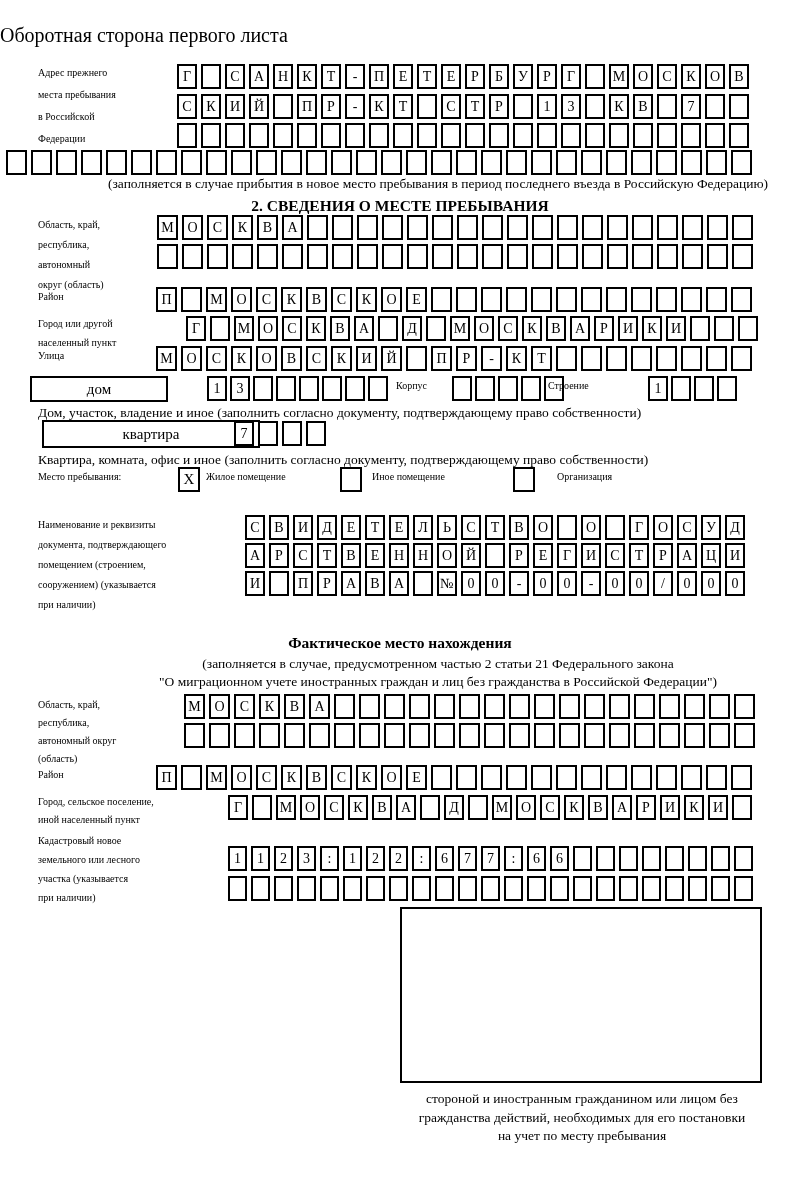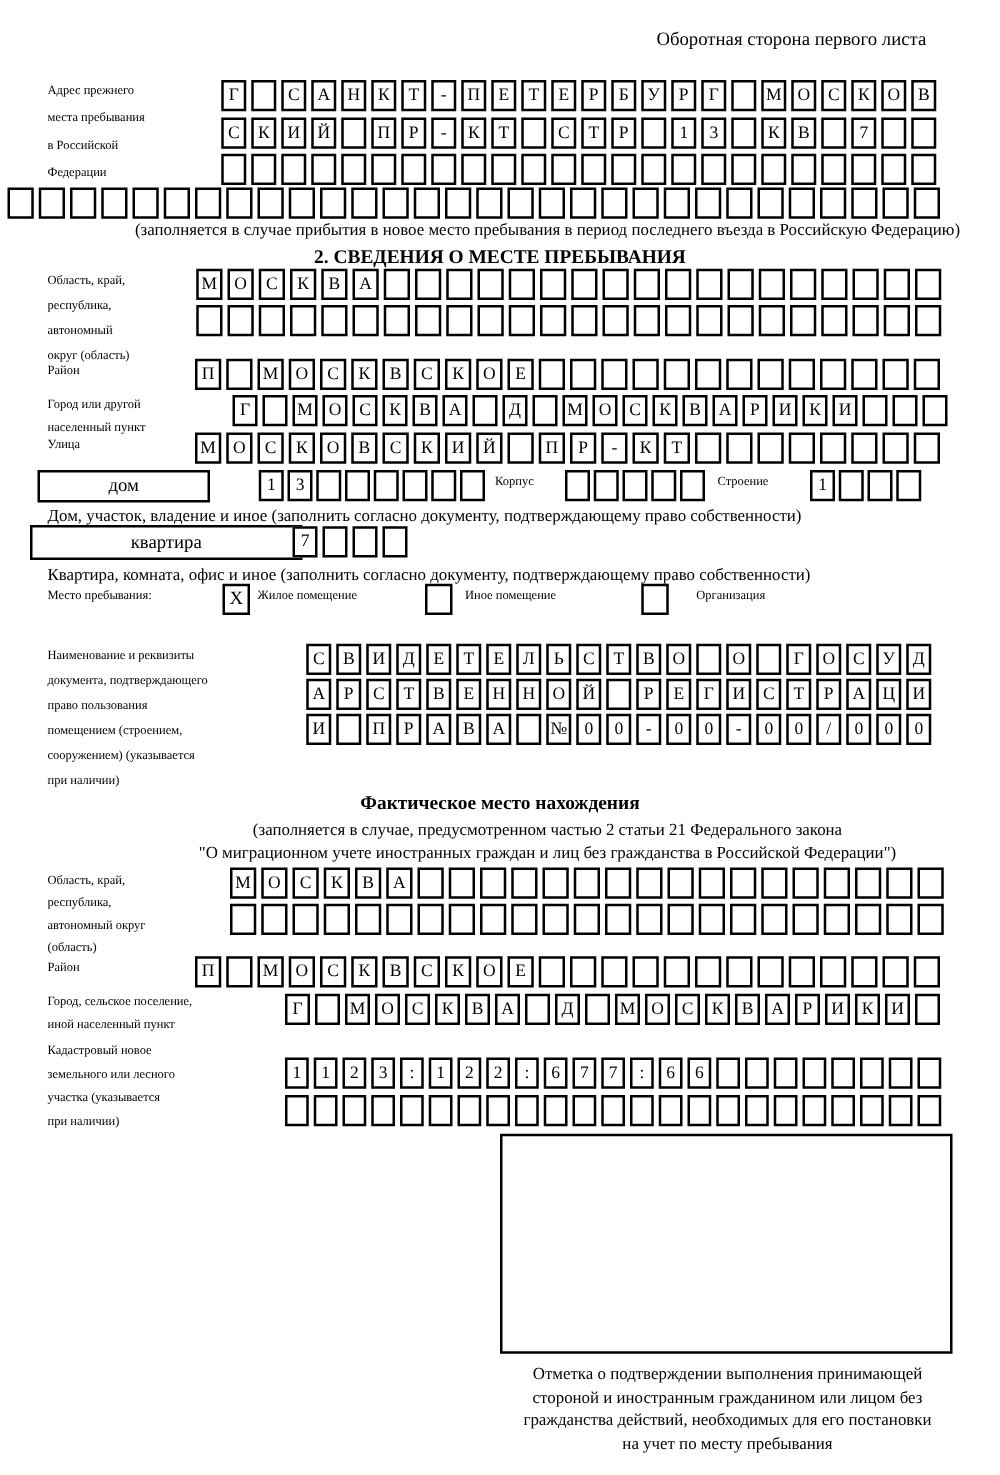--- a/index.html
+++ b/index.html
@@ -23,21 +23,21 @@
        font-size:15px;}
   .wbox{position:absolute;border:2px solid #000;box-sizing:border-box;
         display:flex;align-items:center;justify-content:center;font-size:15px;}
   .stampbox{position:absolute;border:2px solid #000;box-sizing:border-box;background:#fff;}
 </style>
 </head>
 <body>
 
 <div class="page">
 
-  <div class="abs" style="left:0;top:24px;width:741px;text-align:right;font-size:15px">Оборотная сторона первого листа</div>
+  <div class="abs" style="left:0;top:24px;width:741px;text-align:left;font-size:20px">Оборотная сторона первого листа</div>
 
   <div class="abs lbl" style="left:38px;top:62px;line-height:22px">
     <div>Адрес прежнего</div>
     <div>места пребывания</div>
     <div>в Российской</div>
     <div>Федерации</div>
   </div>
   <div class="cellrow" style="left:177px;top:64px">
       <div class="cell">Г</div>
       <div class="cell"></div>
@@ -310,50 +310,49 @@
       <div class="cell"></div>
     </div>
   <div class="abs lbl" style="left:396px;top:380px">Корпус</div>
   <div class="cellrow g3" style="left:452px;top:376px">
       <div class="cell"></div>
       <div class="cell"></div>
       <div class="cell"></div>
       <div class="cell"></div>
       <div class="cell"></div>
     </div>
-  <div class="abs lbl" style="left:574px;top:380px">Строение</div>
+  <div class="abs lbl" style="left:548px;top:380px">Строение</div>
   <div class="cellrow g3" style="left:648px;top:376px">
       <div class="cell">1</div>
       <div class="cell"></div>
       <div class="cell"></div>
       <div class="cell"></div>
     </div>
   <div class="abs cap" style="left:38px;top:405px">Дом, участок, владение и иное (заполнить согласно документу, подтверждающему право собственности)</div>
 
-  <div class="wbox" style="left:24px;top:420px;width:218px;height:28px">квартира</div>
+  <div class="wbox" style="left:42px;top:420px;width:218px;height:28px">квартира</div>
   <div class="cellrow" style="left:234px;top:421px">
       <div class="cell">7</div>
       <div class="cell"></div>
       <div class="cell"></div>
       <div class="cell"></div>
     </div>
   <div class="abs cap" style="left:38px;top:452px">Квартира, комната, офис и иное (заполнить согласно документу, подтверждающему право собственности)</div>
 
   <div class="abs lbl" style="left:38px;top:471px">Место пребывания:</div>
   <div class="chk" style="left:178px;top:467px">X</div>
   <div class="abs lbl" style="left:206px;top:471px">Жилое помещение</div>
   <div class="chk" style="left:340px;top:467px"></div>
   <div class="abs lbl" style="left:372px;top:471px">Иное помещение</div>
   <div class="chk" style="left:513px;top:467px"></div>
   <div class="abs lbl" style="left:557px;top:471px">Организация</div>
 
   <div class="abs lbl" style="left:38px;top:515px;line-height:20px">
     <div>Наименование и реквизиты</div>
     <div>документа, подтверждающего</div>
-    <div>право пользования</div>
     <div>помещением (строением,</div>
     <div>сооружением) (указывается</div>
     <div>при наличии)</div>
   </div>
   <div class="cellrow" style="left:245px;top:515px">
       <div class="cell">С</div>
       <div class="cell">В</div>
       <div class="cell">И</div>
       <div class="cell">Д</div>
       <div class="cell">Е</div>
@@ -591,19 +590,18 @@
       <div class="cell"></div>
       <div class="cell"></div>
       <div class="cell"></div>
       <div class="cell"></div>
       <div class="cell"></div>
       <div class="cell"></div>
     </div>
 
   <div class="stampbox" style="left:400px;top:907px;width:362px;height:176px"></div>
   <div class="abs cap" style="left:388px;top:1090px;width:388px;text-align:center;line-height:18.5px;white-space:normal">
-    <div>Отметка о подтверждении выполнения принимающей</div>
     <div>стороной и иностранным гражданином или лицом без</div>
     <div>гражданства действий, необходимых для его постановки</div>
     <div>на учет по месту пребывания</div>
   </div>
 
 </div>
 
 </body></html>

